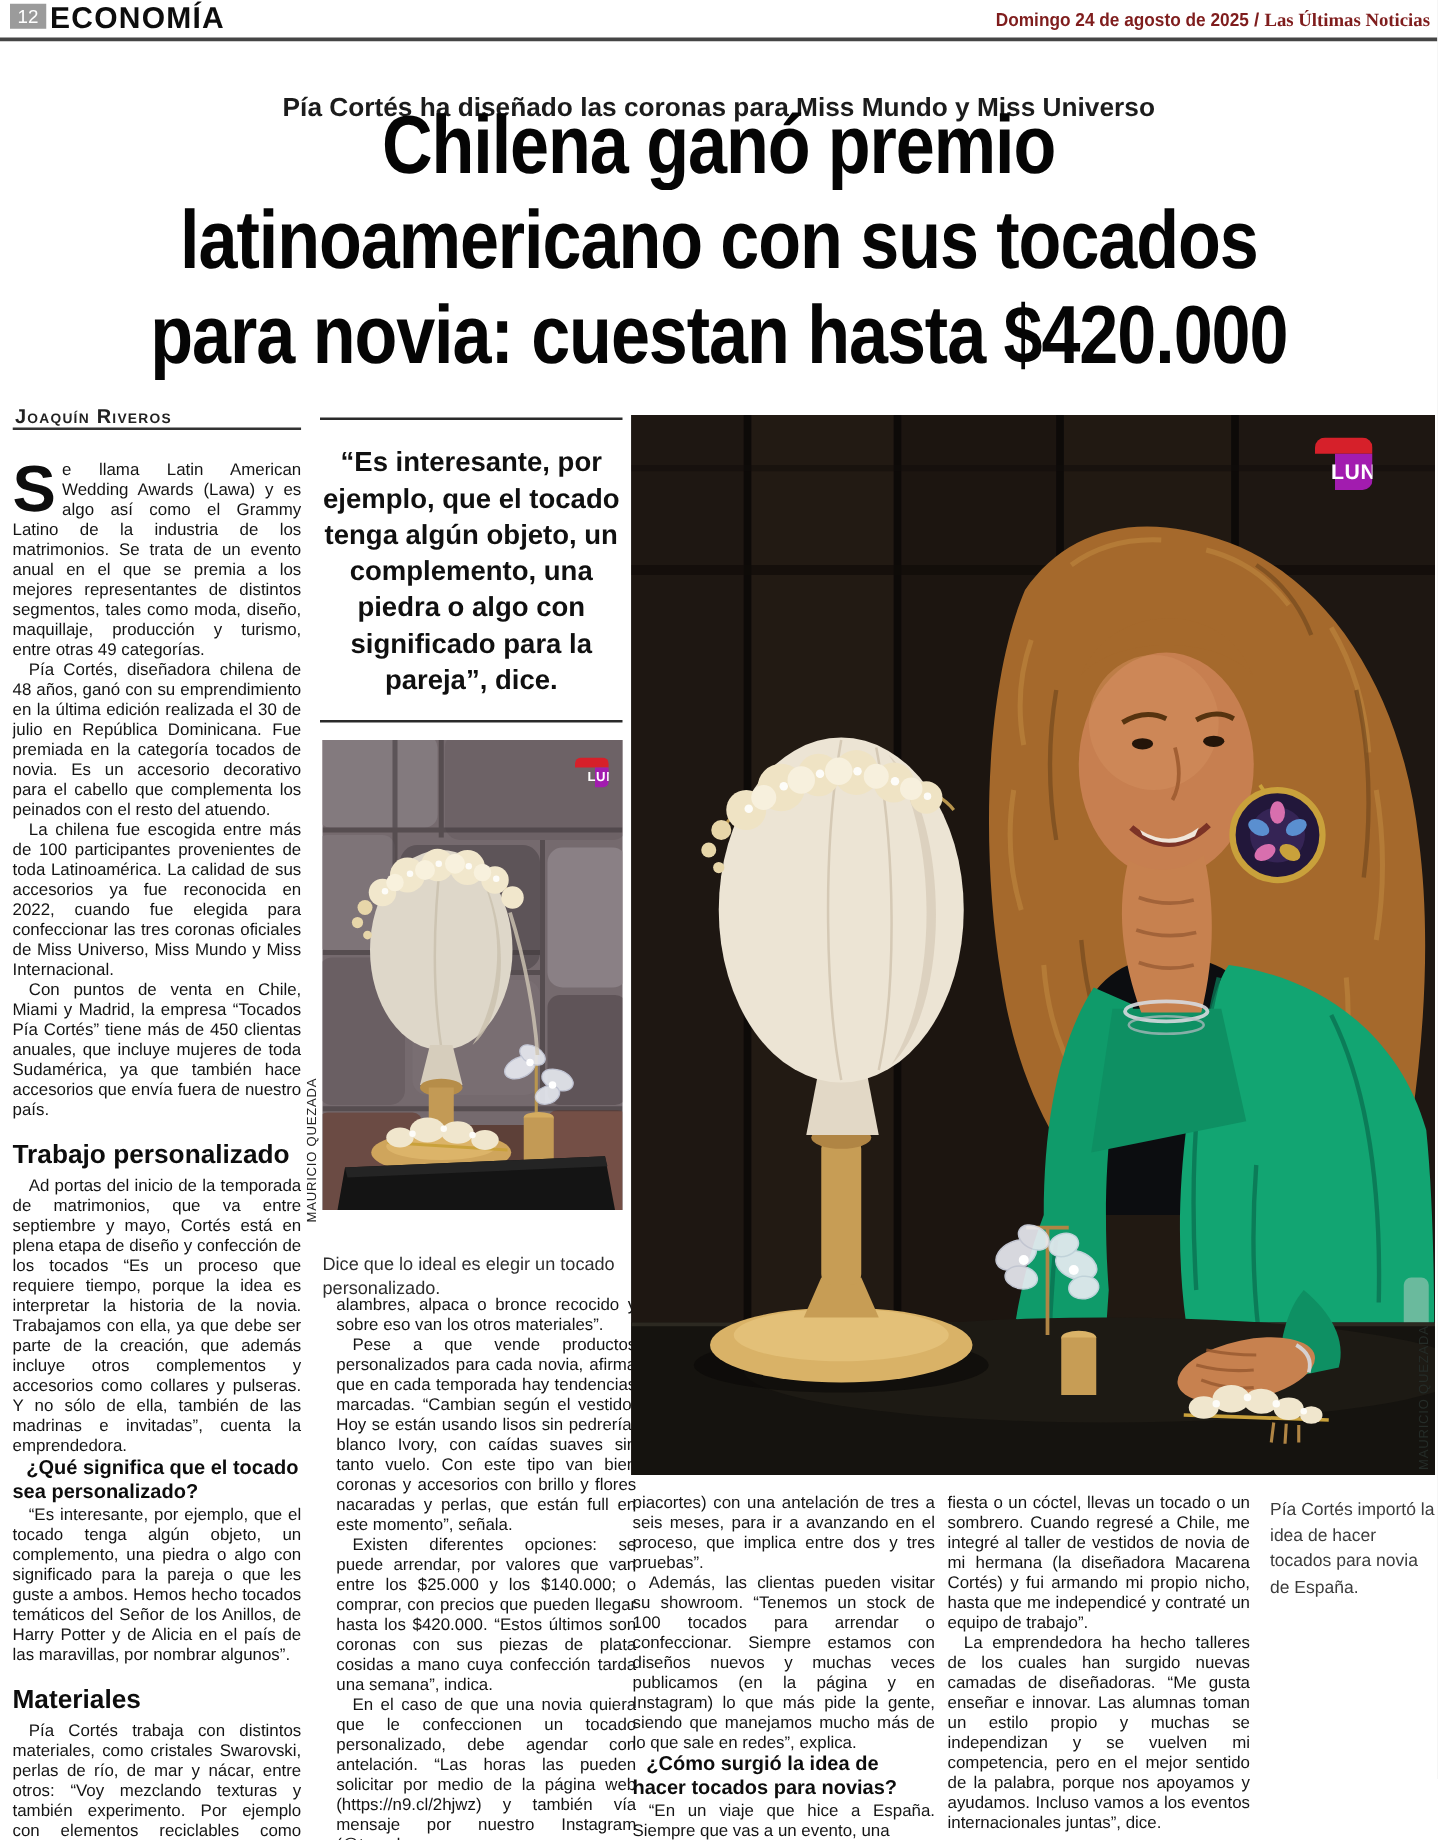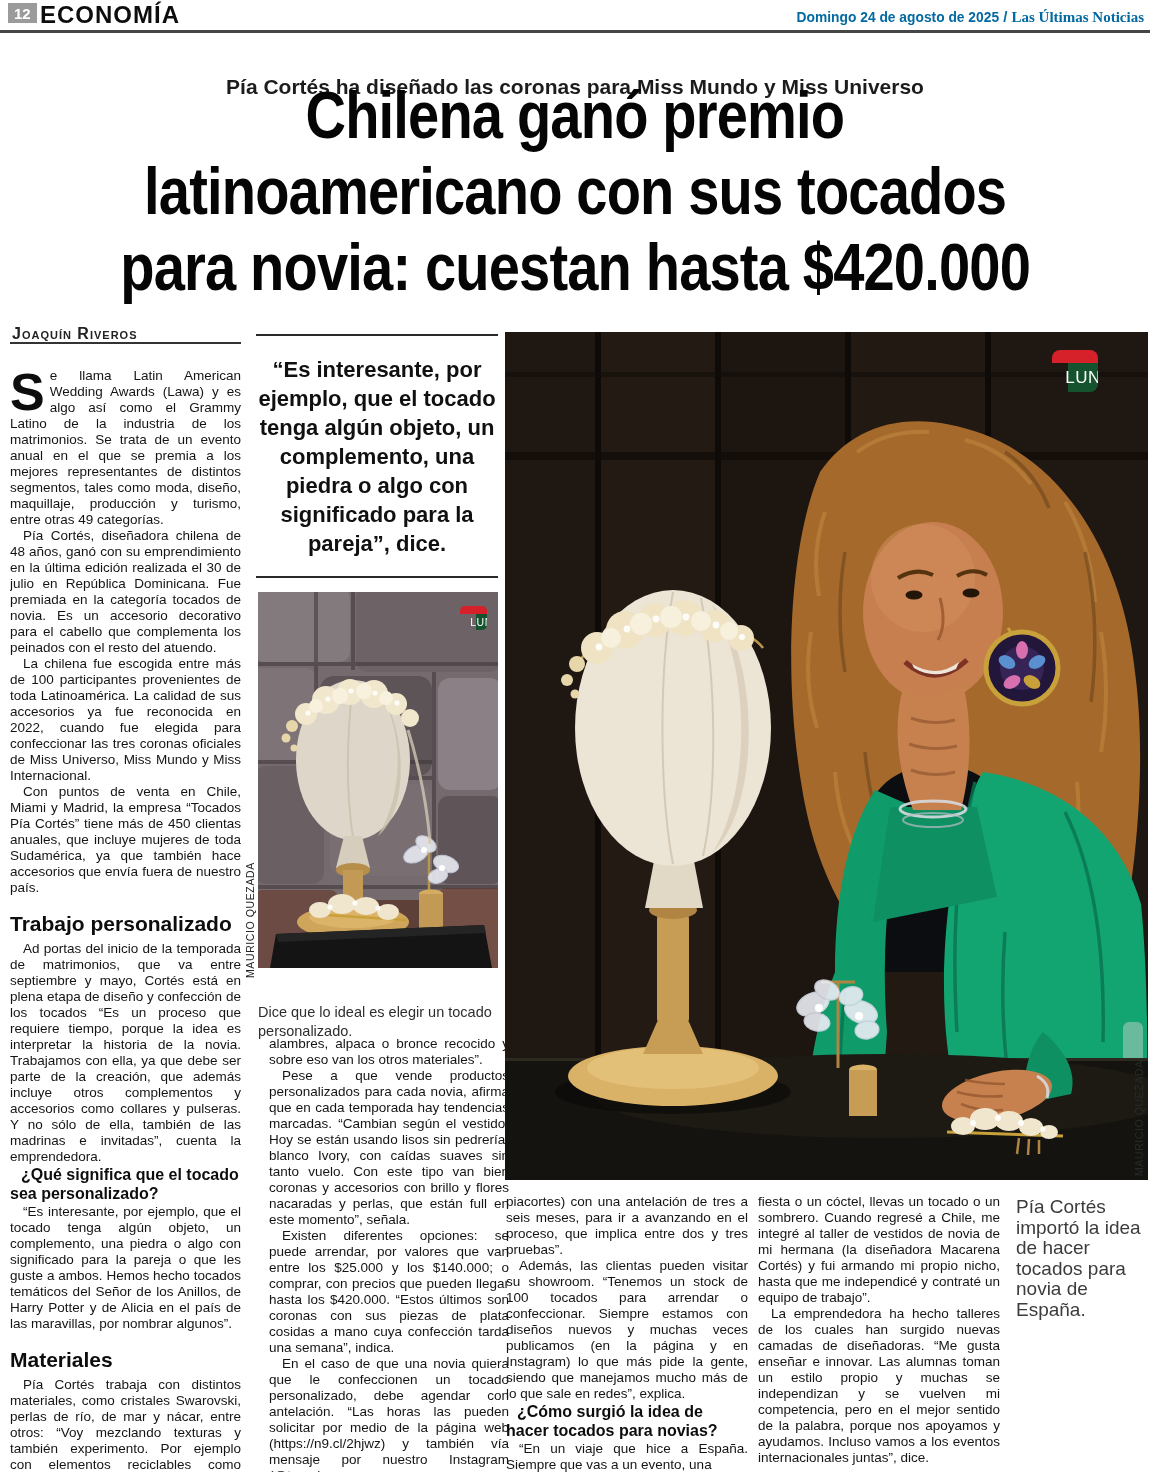--- a/index.html
+++ b/index.html
@@ -2,24 +2,24 @@
 <html lang="es"><head>
 <meta charset="utf-8">
 <style>
   * { margin:0; padding:0; box-sizing:border-box; }
   body { background:#e8e8e8; font-family:"Liberation Sans", sans-serif; }
   .page { position:relative; width:1150px; height:1472px; background:#ffffff;
           margin:0 auto; overflow:hidden; color:#1a1a1a; }
 
   
   .pagenum { position:absolute; left:8px; top:3px; background:#9b9b9b; color:#fff;
-             font-weight:bold; font-size:15px; padding:3px 6px 2px; line-height:1; }
+             font-weight:normal; font-size:15px; padding:3px 6px 2px; line-height:1; }
   .section { position:absolute; left:40px; top:1px; font-size:24px; font-weight:bold;
              letter-spacing:1px; color:#0d0d0d; }
-  .dateline { position:absolute; right:6px; top:8px; font-size:15px; color:#0369a1; white-space:nowrap; }
+  .dateline { position:absolute; right:6px; top:8px; font-size:15px; color:#7f1d1d; white-space:nowrap; }
   .dateline .d  { font-weight:bold; display:inline-block; transform:scaleX(.92); transform-origin:right center; }
   .dateline .sep{ font-weight:bold; }
   .dateline .pub{ font-weight:bold; font-family:"Liberation Serif", serif; }
   .toprule { position:absolute; left:0; right:0; top:30px; height:3px; background:#454545; }
 
   
   .kicker { position:absolute; left:0; right:0; top:47px; text-align:center;
             font-size:21px; font-weight:bold; color:#1c1c1c;margin-top:28px; }
   .headline { position:absolute; left:0; right:0; top:78px; text-align:center; color:#050505; }
   .hline { display:block; height:76px; line-height:74px; }
@@ -55,39 +55,39 @@
 
   
   .photo { position:absolute; overflow:hidden; }
   .small-photo { left:258px; top:592px; width:240px; height:376px; background:#756a6e; }
   .main-photo  { left:505px; top:332px; width:643px; height:848px; background:#191310; }
   .photo svg { position:absolute; left:0; top:0; width:100%; height:100%; display:block; }
 
   .lun-badge { position:absolute; border-radius:8px; overflow:hidden;
                display:flex; flex-direction:column; }
   .lun-badge .lun-top { background:#d6202a; }
-  .lun-badge .lun-bottom { background:#14532d; color:#fff; font-weight:normal; flex:1;
+  .lun-badge .lun-bottom { background:#a21caf; color:#fff; font-weight:bold; flex:1;
                            display:flex; align-items:center; justify-content:center;
                            letter-spacing:.5px;margin-left:16px; }
   .lun-main { right:50px; top:18px; width:46px; height:42px; }
   .lun-main .lun-top { height:13px; }
   .lun-main .lun-bottom { font-size:17px; }
   .lun-small { right:11px; top:14px; width:27px; height:24px; border-radius:5px; }
   .lun-small .lun-top { height:8px; }
   .lun-small .lun-bottom { font-size:10.5px; }
 
   .credit-v { position:absolute; font-size:10.5px; letter-spacing:.6px; white-space:nowrap;
               transform:rotate(-90deg); transform-origin:0 0; color:#222; }
   .credit-small { left:244px; top:978px; }
   .credit-main  { left:1133px; top:1176px; color:#252c28; }
 
   .caption-sm   { position:absolute; left:258px; top:1003px; width:238px;
                   font-size:14.5px; line-height:19px; color:#2e2e2e; }
   .caption-side { position:absolute; left:1016px; top:1197px; width:132px;
-                  font-size:19px; line-height:20.5px; color:#3c3c3c; }
+                  font-size:14px; line-height:20.5px; color:#3c3c3c; }
 </style>
 </head>
 <body>
 
 <div class="page">
 
   <div class="pagenum">12</div>
   <div class="section">ECONOMÍA</div>
   <div class="dateline">
     <span class="d">Domingo 24 de agosto de 2025</span>

